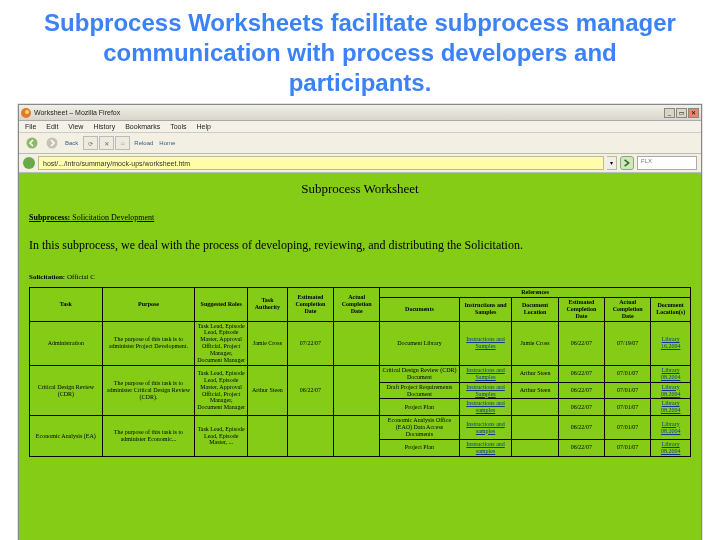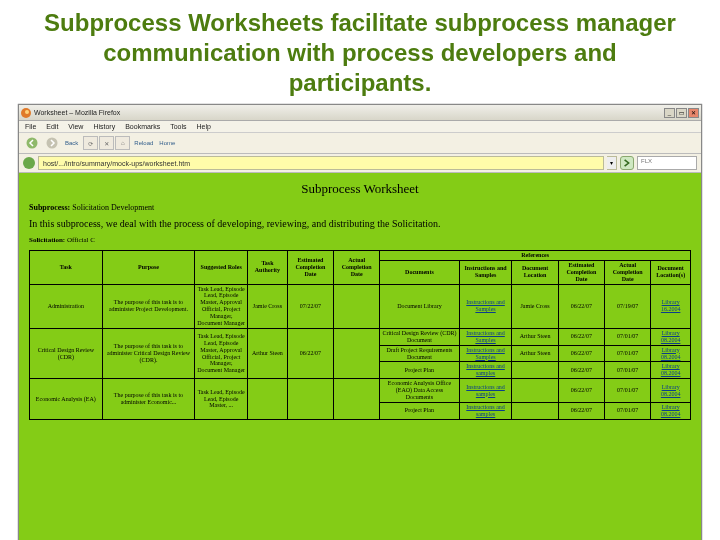--- a/index.html
+++ b/index.html
@@ -10,21 +10,21 @@
     font-family: Arial, sans-serif;
     background: #fff;
     overflow: hidden;
   }
   .slide-title {
     font-size: 24px;
     font-weight: bold;
     text-align: center;
     padding: 8px 30px 6px 30px;
     line-height: 1.25;
-    color: #4d7c0f;
+    color: #3b82f6;
   }
   .browser-frame {
     margin: 0 18px;
     border: 1px solid #888;
     background: #ece9d8;
     box-shadow: 0 0 1px #555;
   }
   .titlebar {
     display: flex;
     align-items: center;
@@ -85,22 +85,22 @@
     color:#333; display:flex; align-items:center;
   }
   .url-drop { width:10px;height:14px;border:1px solid #bb9;border-left:none;background:#eee;font-size:6px;line-height:12px;text-align:center; }
   .go-arr { width:14px;height:14px;background:#cfe8c2;border:1px solid #8aa86f;border-radius:3px;display:flex;align-items:center;justify-content:center; }
   .search-box { width:60px;height:14px;border:1px solid #aaa;background:#fff;font-size:6px;padding:1px 3px;color:#777; }
   .page {
     background:#84cc16; padding:6px 10px 12px 10px; font-family:"Times New Roman",serif; color:#000;
     height: 442px; overflow:hidden;
   }
   .page-title { text-align:center; font-size:13px; margin:2px 0 6px 0; }
-  .sub-h { font-size:8px; margin:6px 0; }
-  .sub-p { font-size:10px; margin:2px 0 7px 0; }
+  .sub-h { font-size:8px; margin:16px 0;text-decoration:underline; }
+  .sub-p { font-size:12px; margin:2px 0 20px 0; }
   .org { font-size:7px; margin:2px 0 6px 0; }
   table.ws {
     width:100%; border-collapse:collapse; font-size:6px; table-layout:fixed;
   }
   table.ws th, table.ws td {
     border:1px solid #000; padding:1px 2px; vertical-align:middle; text-align:center;
     line-height:1.15;
   }
   table.ws th { font-weight:bold; }
   .ref-head { font-weight:bold; }

